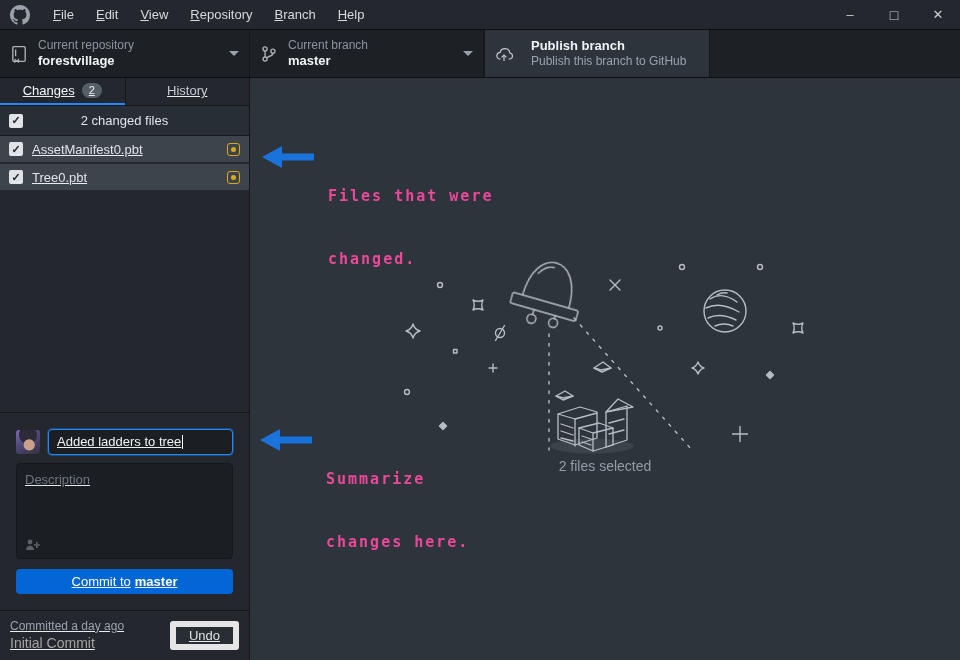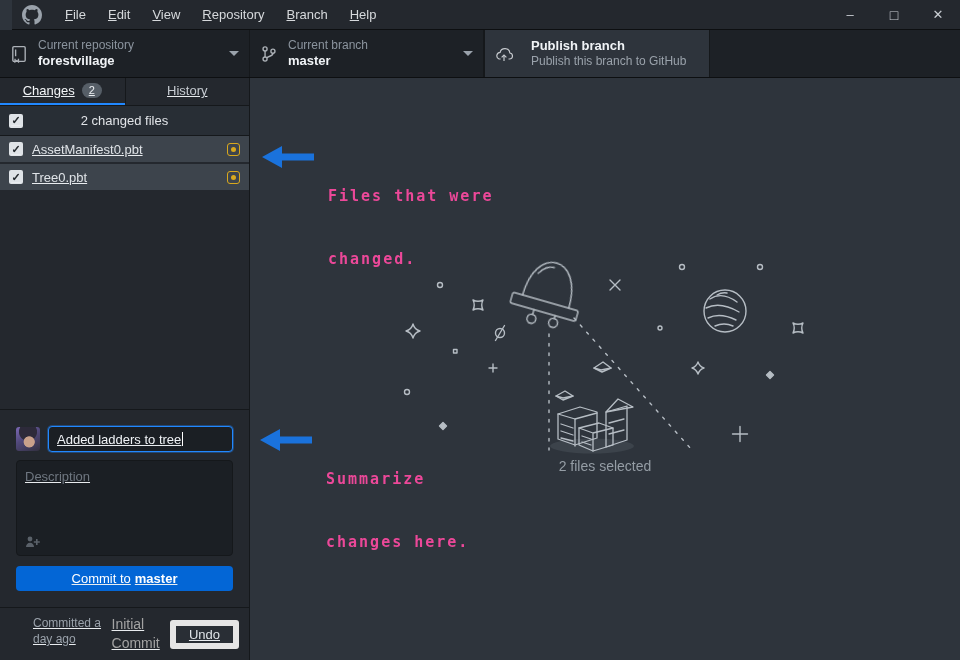--- a/index.html
+++ b/index.html
@@ -7,21 +7,21 @@
   body {
     font-family:"Liberation Sans", sans-serif;
     background:#2e343c; color:#e9ecef;
     -webkit-font-smoothing:antialiased;
   }
   .window { width:960px; height:660px; display:flex; flex-direction:column; background:#2e343c; }
 
   
   .titlebar {
     height:30px; background:#24282e; display:flex; align-items:center;
-    border-bottom:1px solid #0d0f11; flex:none;margin-left:12px;
+    border-bottom:1px solid #0d0f11; flex:none;
   }
   .app-logo { width:20px; height:20px; margin:0 12px 0 10px; flex:none; }
   .menu { display:flex; height:100%; align-items:center; }
   .menu-item {
     display:inline-block; padding:0 11px; font-size:13px; color:#d6d9dc;
     line-height:29px; cursor:default;
   }
   .menu-item::first-letter { text-decoration:underline; }
   .win-controls { margin-left:auto; display:flex; height:100%; }
   .win-btn {
@@ -115,21 +115,21 @@
     width:100%; height:25px; background:#0366d6; border:none; border-radius:4px;
     color:#fff; font-size:13px; font-family:inherit; display:flex; align-items:center;
     justify-content:center; gap:0;
   }
   .commit-btn b { font-weight:bold; margin-left:4px; }
 
   
   .bottom-bar {
     border-top:1px solid #15181b; padding:7px 10px; display:flex; align-items:center; flex:none;
   }
-  .bb-texts { display:flex; flex-direction:row; line-height:1.35; min-width:0;margin-left:23px; }
+  .bb-texts { display:flex; flex-direction:column; line-height:1.35; min-width:0; }
   .bb-meta { font-size:12px; color:#9aa2ab; }
   .bb-msg { font-size:14px; color:#a3a3a3; }
   .undo-btn {
     margin-left:auto; background:#292e35; border:6px solid #e5e5e5; border-radius:3px;
     color:#dfe3e7; font-size:13px; font-family:inherit; padding:1px 13px;
   }
 
   
   .main { flex:1; position:relative; background:#2e343c; overflow:hidden; }
   .illu { position:absolute; left:130px; top:160px; width:440px; height:310px; }

